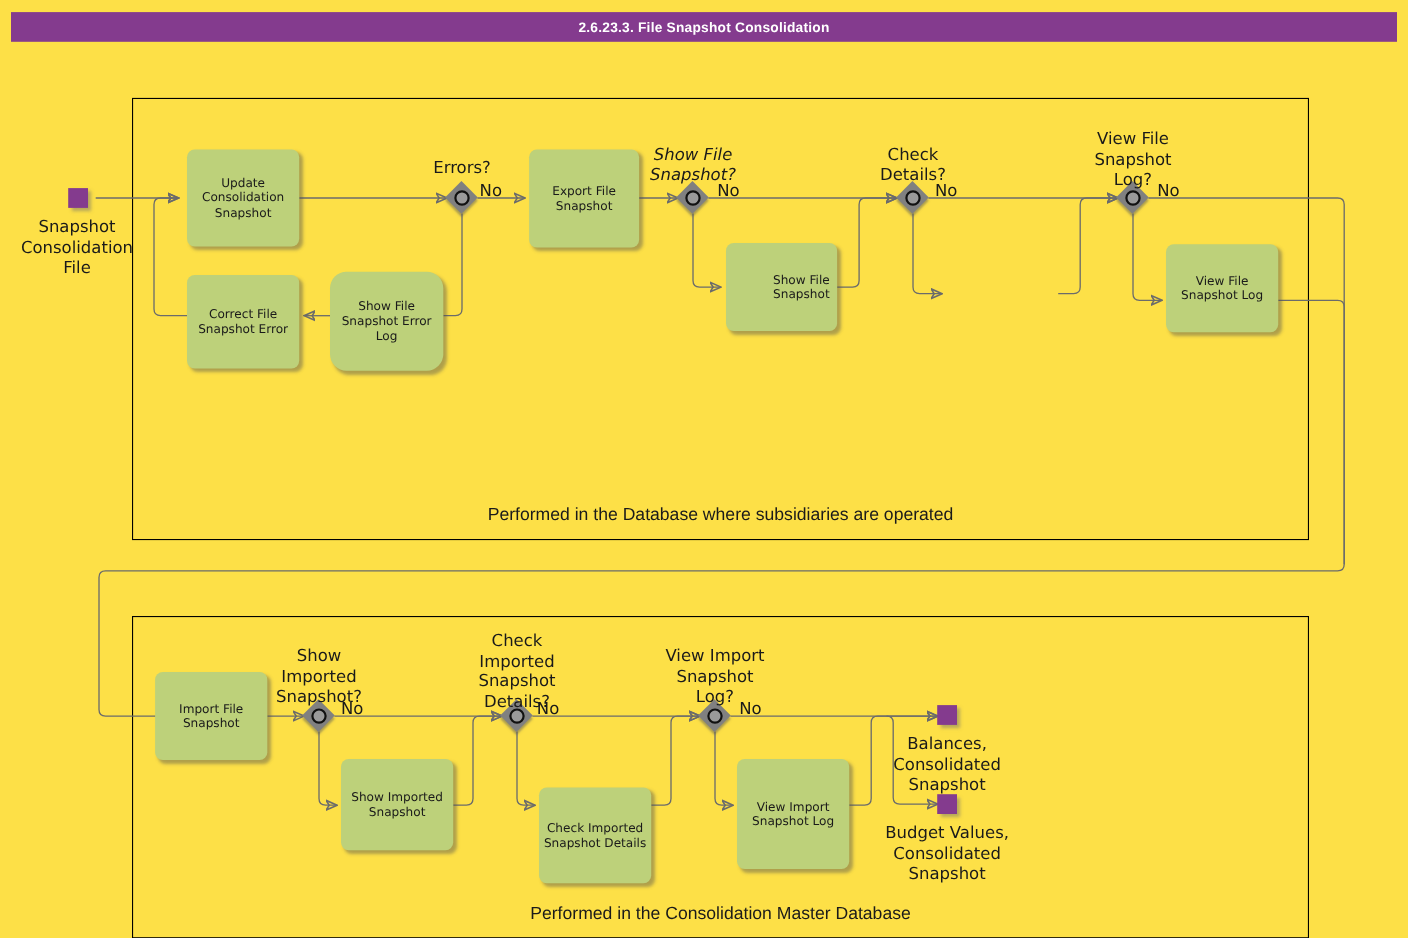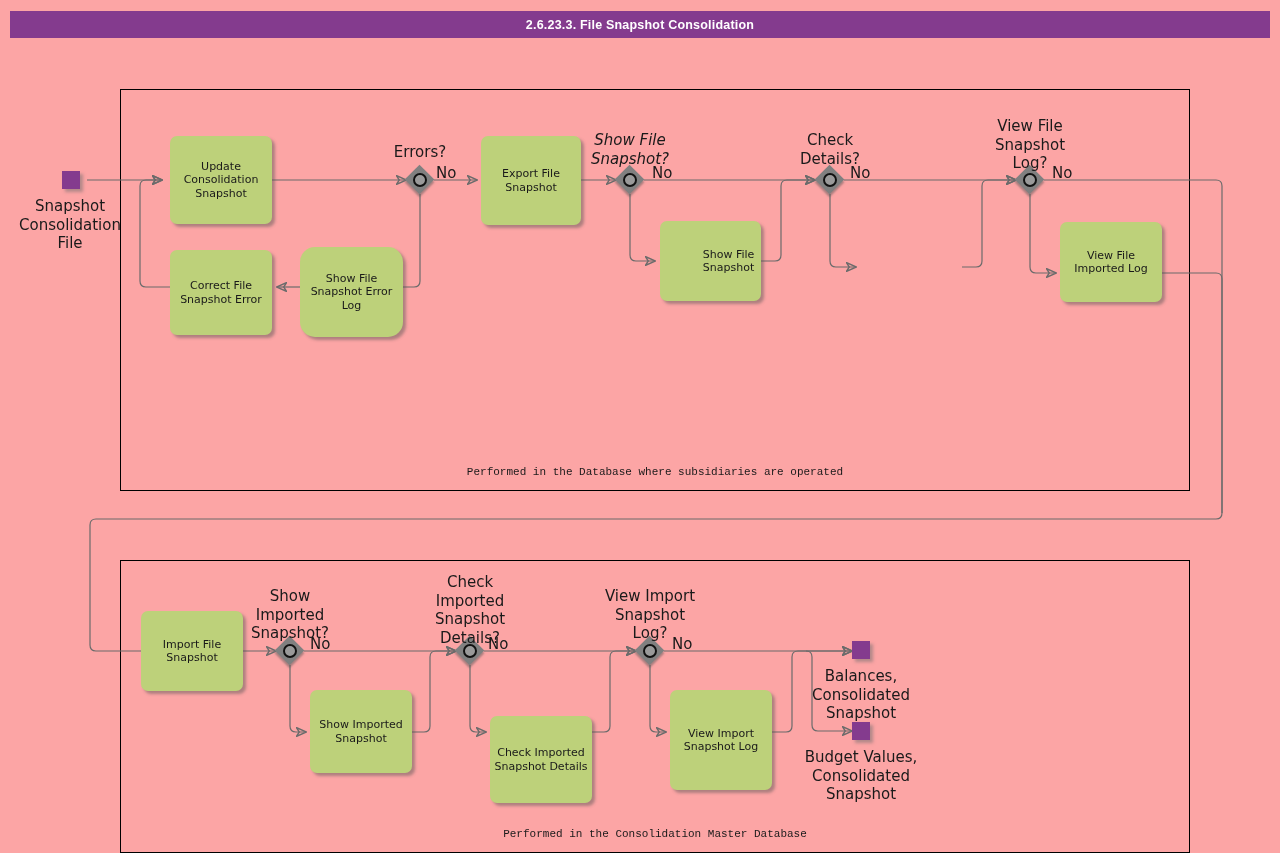--- a/index.html
+++ b/index.html
@@ -6,21 +6,21 @@
     margin: 0;
     padding: 0;
     background: #ffffff;
     font-family: "DejaVu Sans", sans-serif;
   }
   #root {
     position: relative;
     width: 1280px;
     height: 853px;
     overflow: hidden;
-    background: #fca5a5;
+    background: #fde047;
   }
 
   
   .titlebar {
     position: absolute;
     left: 10px;
     top: 11px;
     width: 1260px;
     height: 27px;
     background: #843B8E;
@@ -42,22 +42,22 @@
     border: 1.6px solid #000000;
     background: transparent;
     box-sizing: border-box;
   }
   .pool-label {
     position: absolute;
     bottom: 12px;
     left: 0;
     width: 100%;
     text-align: center;
-    font-family: Liberation Mono, monospace;
-    font-size: 11px;
+    font-family: Liberation Sans, sans-serif;
+    font-size: 16px;
     color: #1a1a1a;
   }
 
   
   .task {
     position: absolute;
     box-sizing: border-box;
     background: #BDD17A;
     border-radius: 7px;
     box-shadow: 3px 3px 3px rgba(80,80,80,0.45);
@@ -248,21 +248,21 @@
   </div>
 
   <div class="task" style="left:660px; top:221px; width:101px; height:80px;padding-left:40px;">
     <span>Show File
 Snapshot</span>
   </div>
 
 
   <div class="task" style="left:1060px; top:222px; width:102px; height:80px;">
     <span>View File
-Imported Log</span>
+Snapshot Log</span>
   </div>
 
   <div class="task" style="left:141px; top:611px; width:102px; height:80px;">
     <span>Import File
 Snapshot</span>
   </div>
 
   <div class="task" style="left:310px; top:690px; width:102px; height:83px;">
     <span>Show Imported
 Snapshot</span>

